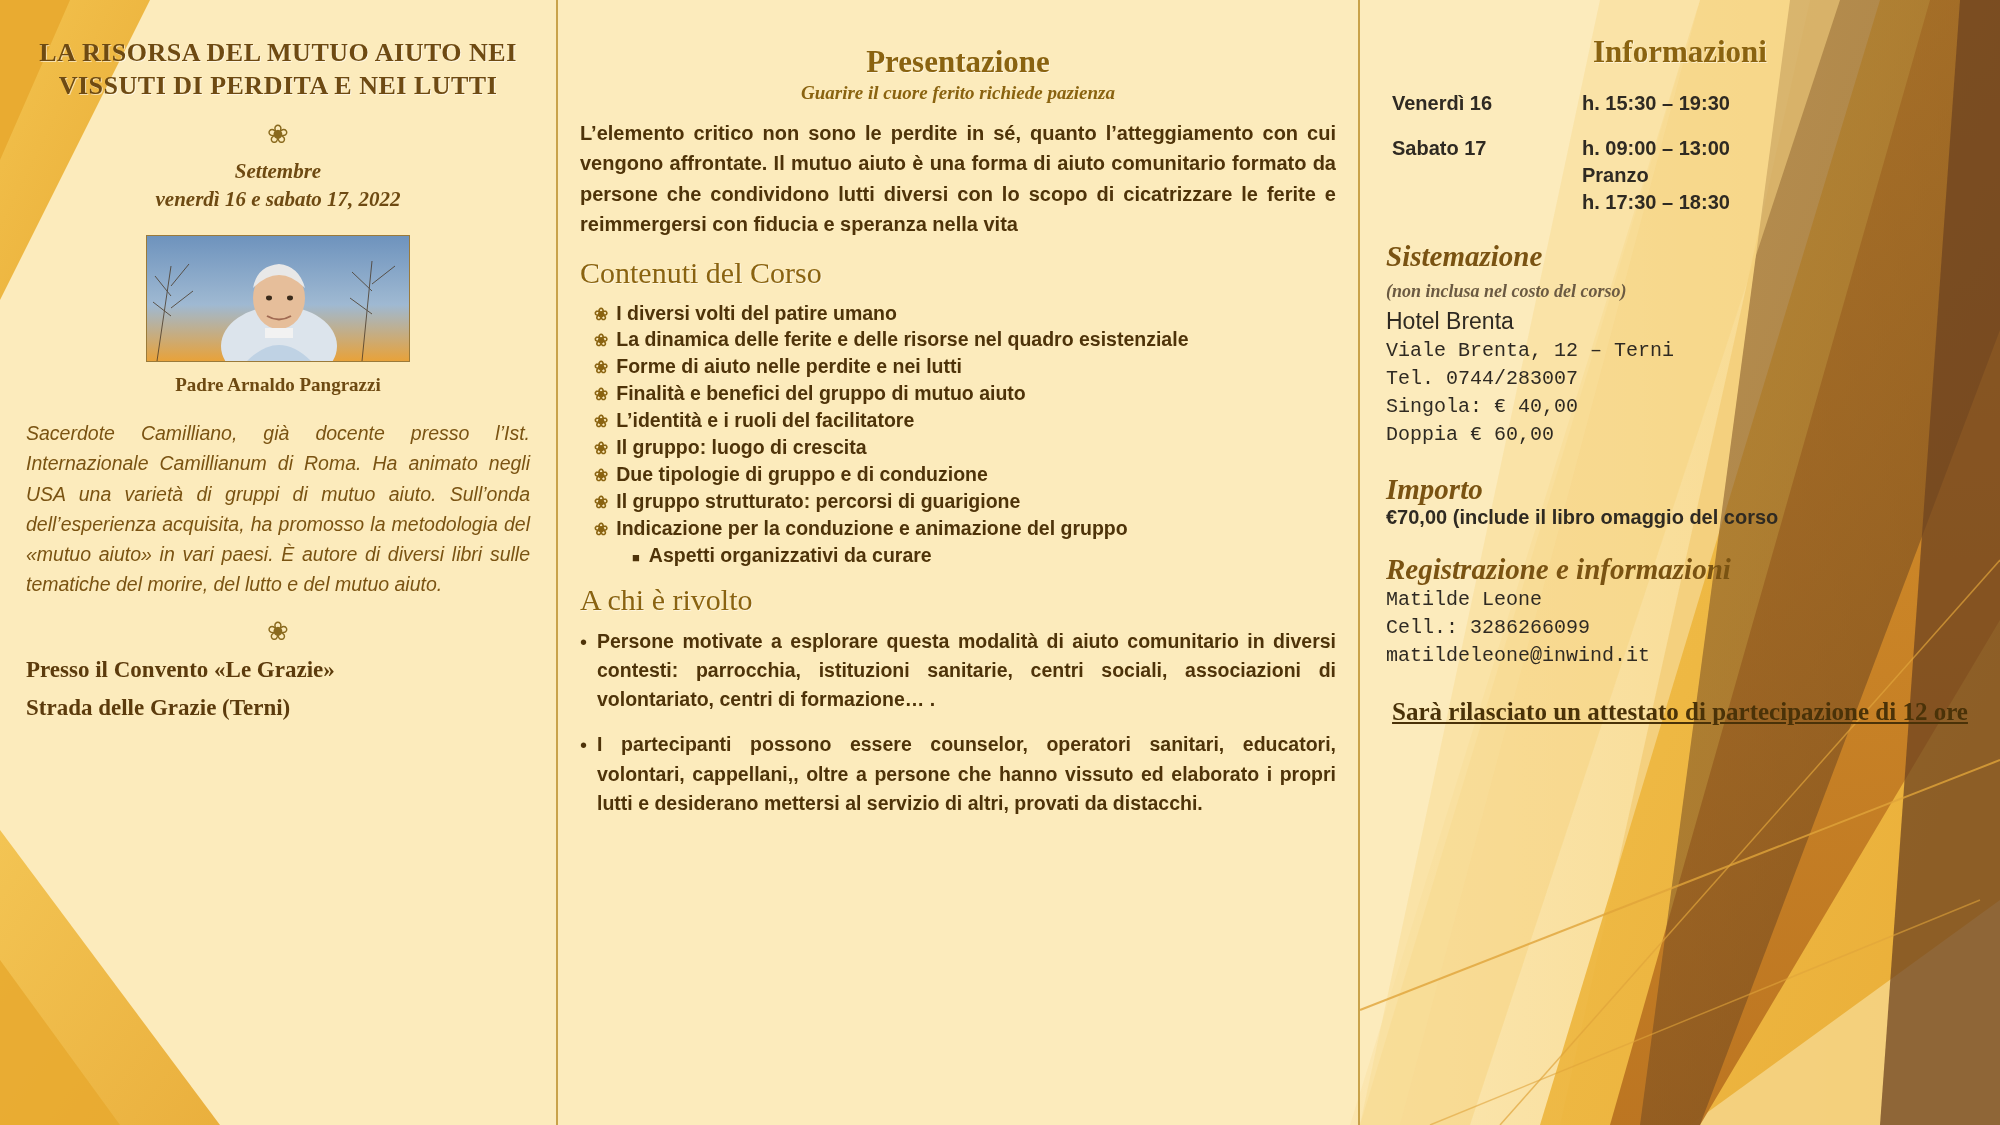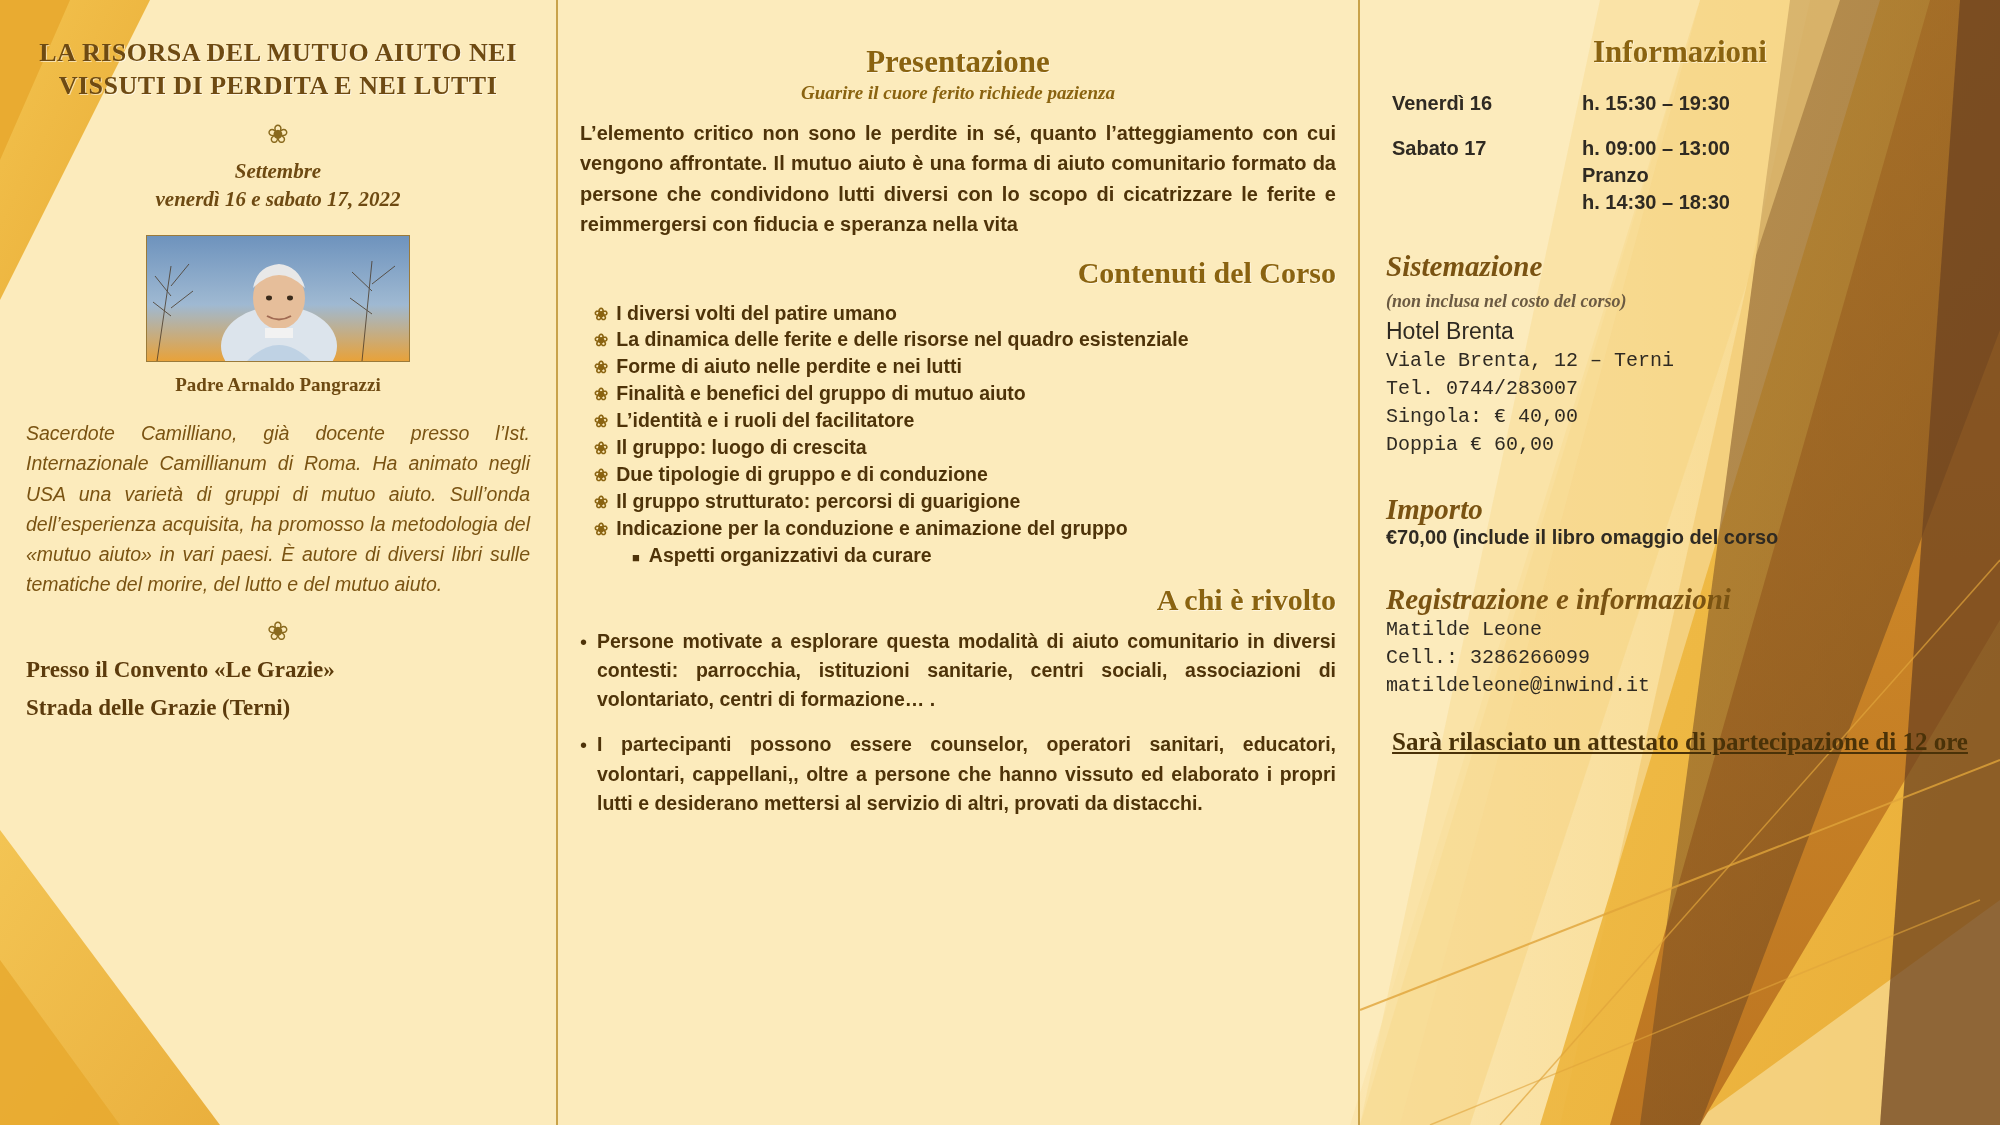--- a/index.html
+++ b/index.html
@@ -137,24 +137,24 @@
     font-family: "Liberation Sans", sans-serif;
     font-weight: bold;
     font-size: 20px;
     line-height: 1.52;
     color: #4E3309;
     text-align: justify;
     margin: 0 0 6px 0;
   }
   .mid-h2 {
     font-family: "Liberation Serif", serif;
-    font-weight: bold;
+    font-weight: normal;
     font-size: 30px;
     color: #8A6310;
-    text-align: right;
+    text-align: left;
     text-shadow: 1px 1px 0 rgba(255,255,255,0.5);
     margin: 16px 0 10px 0;
   }
   ul.contents {
     list-style: none;
     margin: 0 0 0 14px;
     padding: 0;
   }
   ul.contents li {
     font-family: "Liberation Sans", sans-serif;
@@ -231,21 +231,21 @@
     padding: 4px 0 14px 0;
     line-height: 1.35;
   }
   .sched td.day { width: 190px; padding-left: 6px; }
   .r-h2 {
     font-family: "Liberation Serif", serif;
     font-weight: bold;
     font-style: italic;
     font-size: 29px;
     color: #7A5312;
-    margin: 20px 0 0 0;
+    margin: 10px 0 0 0;
   }
   .r-note {
     font-family: "Liberation Serif", serif;
     font-weight: bold;
     font-style: italic;
     font-size: 18px;
     color: #6B5A42;
     margin: 8px 0 6px 0;
   }
   .r-body {
@@ -436,21 +436,21 @@
     <table class="sched">
       <tbody>
         <tr>
           <td class="day">Venerdì 16</td>
           <td style="white-space:pre-line">h. 15:30 – 19:30</td>
         </tr>
         <tr>
           <td class="day">Sabato 17</td>
           <td style="white-space:pre-line">h. 09:00 – 13:00
 Pranzo
-h. 14:30 – 18:30</td>
+h. 17:30 – 18:30</td>
         </tr>
       </tbody>
     </table>
 
     <div class="r-h2">Sistemazione</div>
     <div class="r-note">(non inclusa nel costo del corso)</div>
     <div class="r-hotel">Hotel  Brenta</div>
     <div class="r-body">Viale Brenta, 12 – Terni</div>
     <div class="r-body">Tel. 0744/283007</div>
     <div class="r-body">Singola: € 40,00</div>

